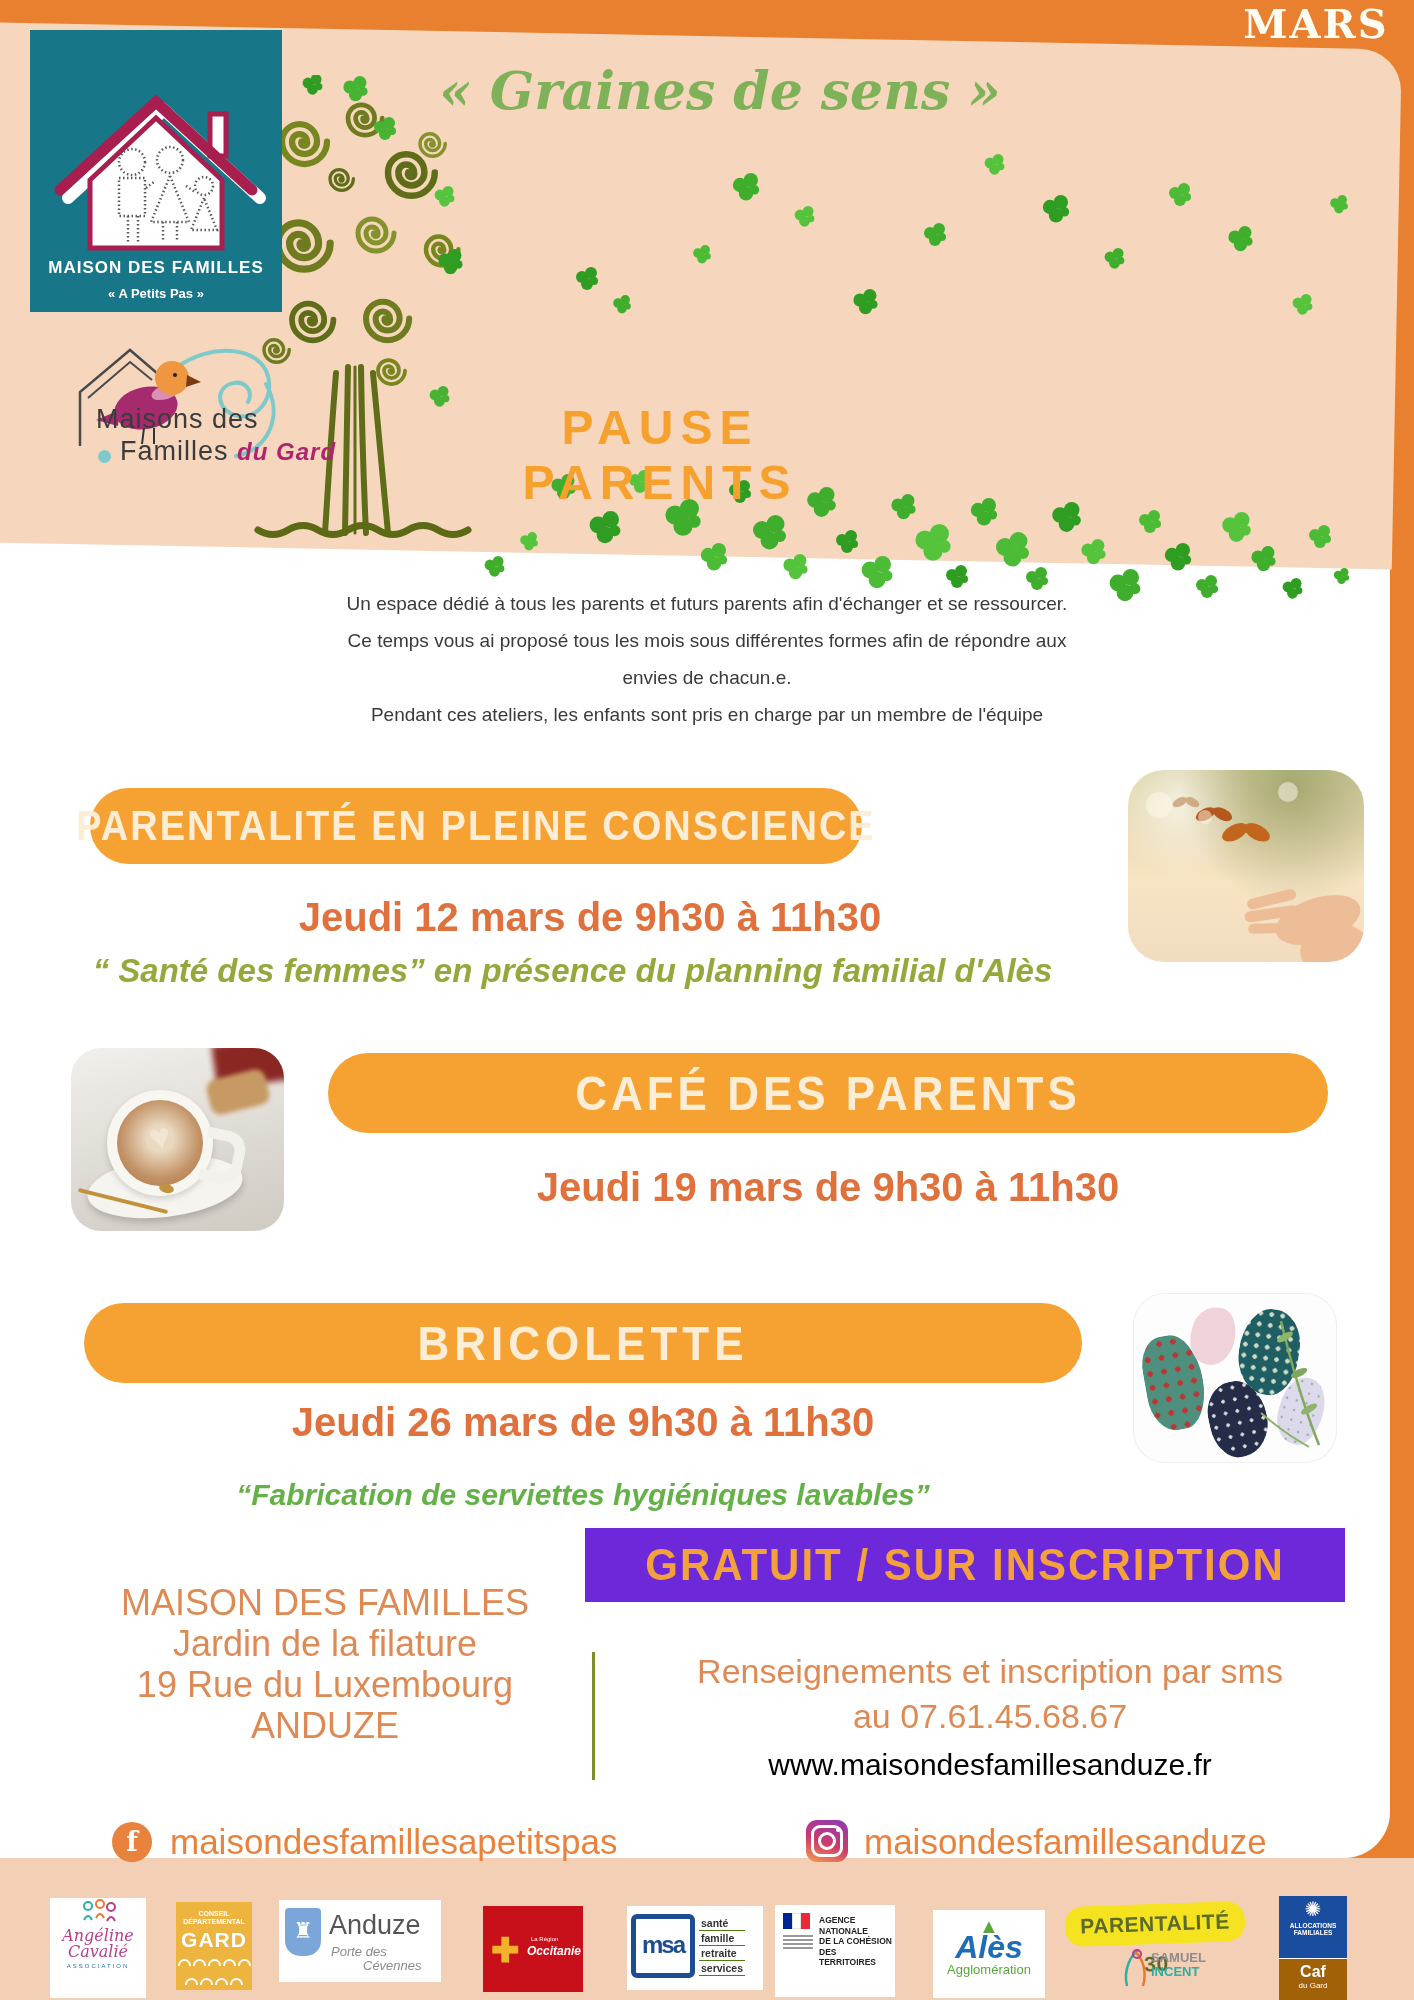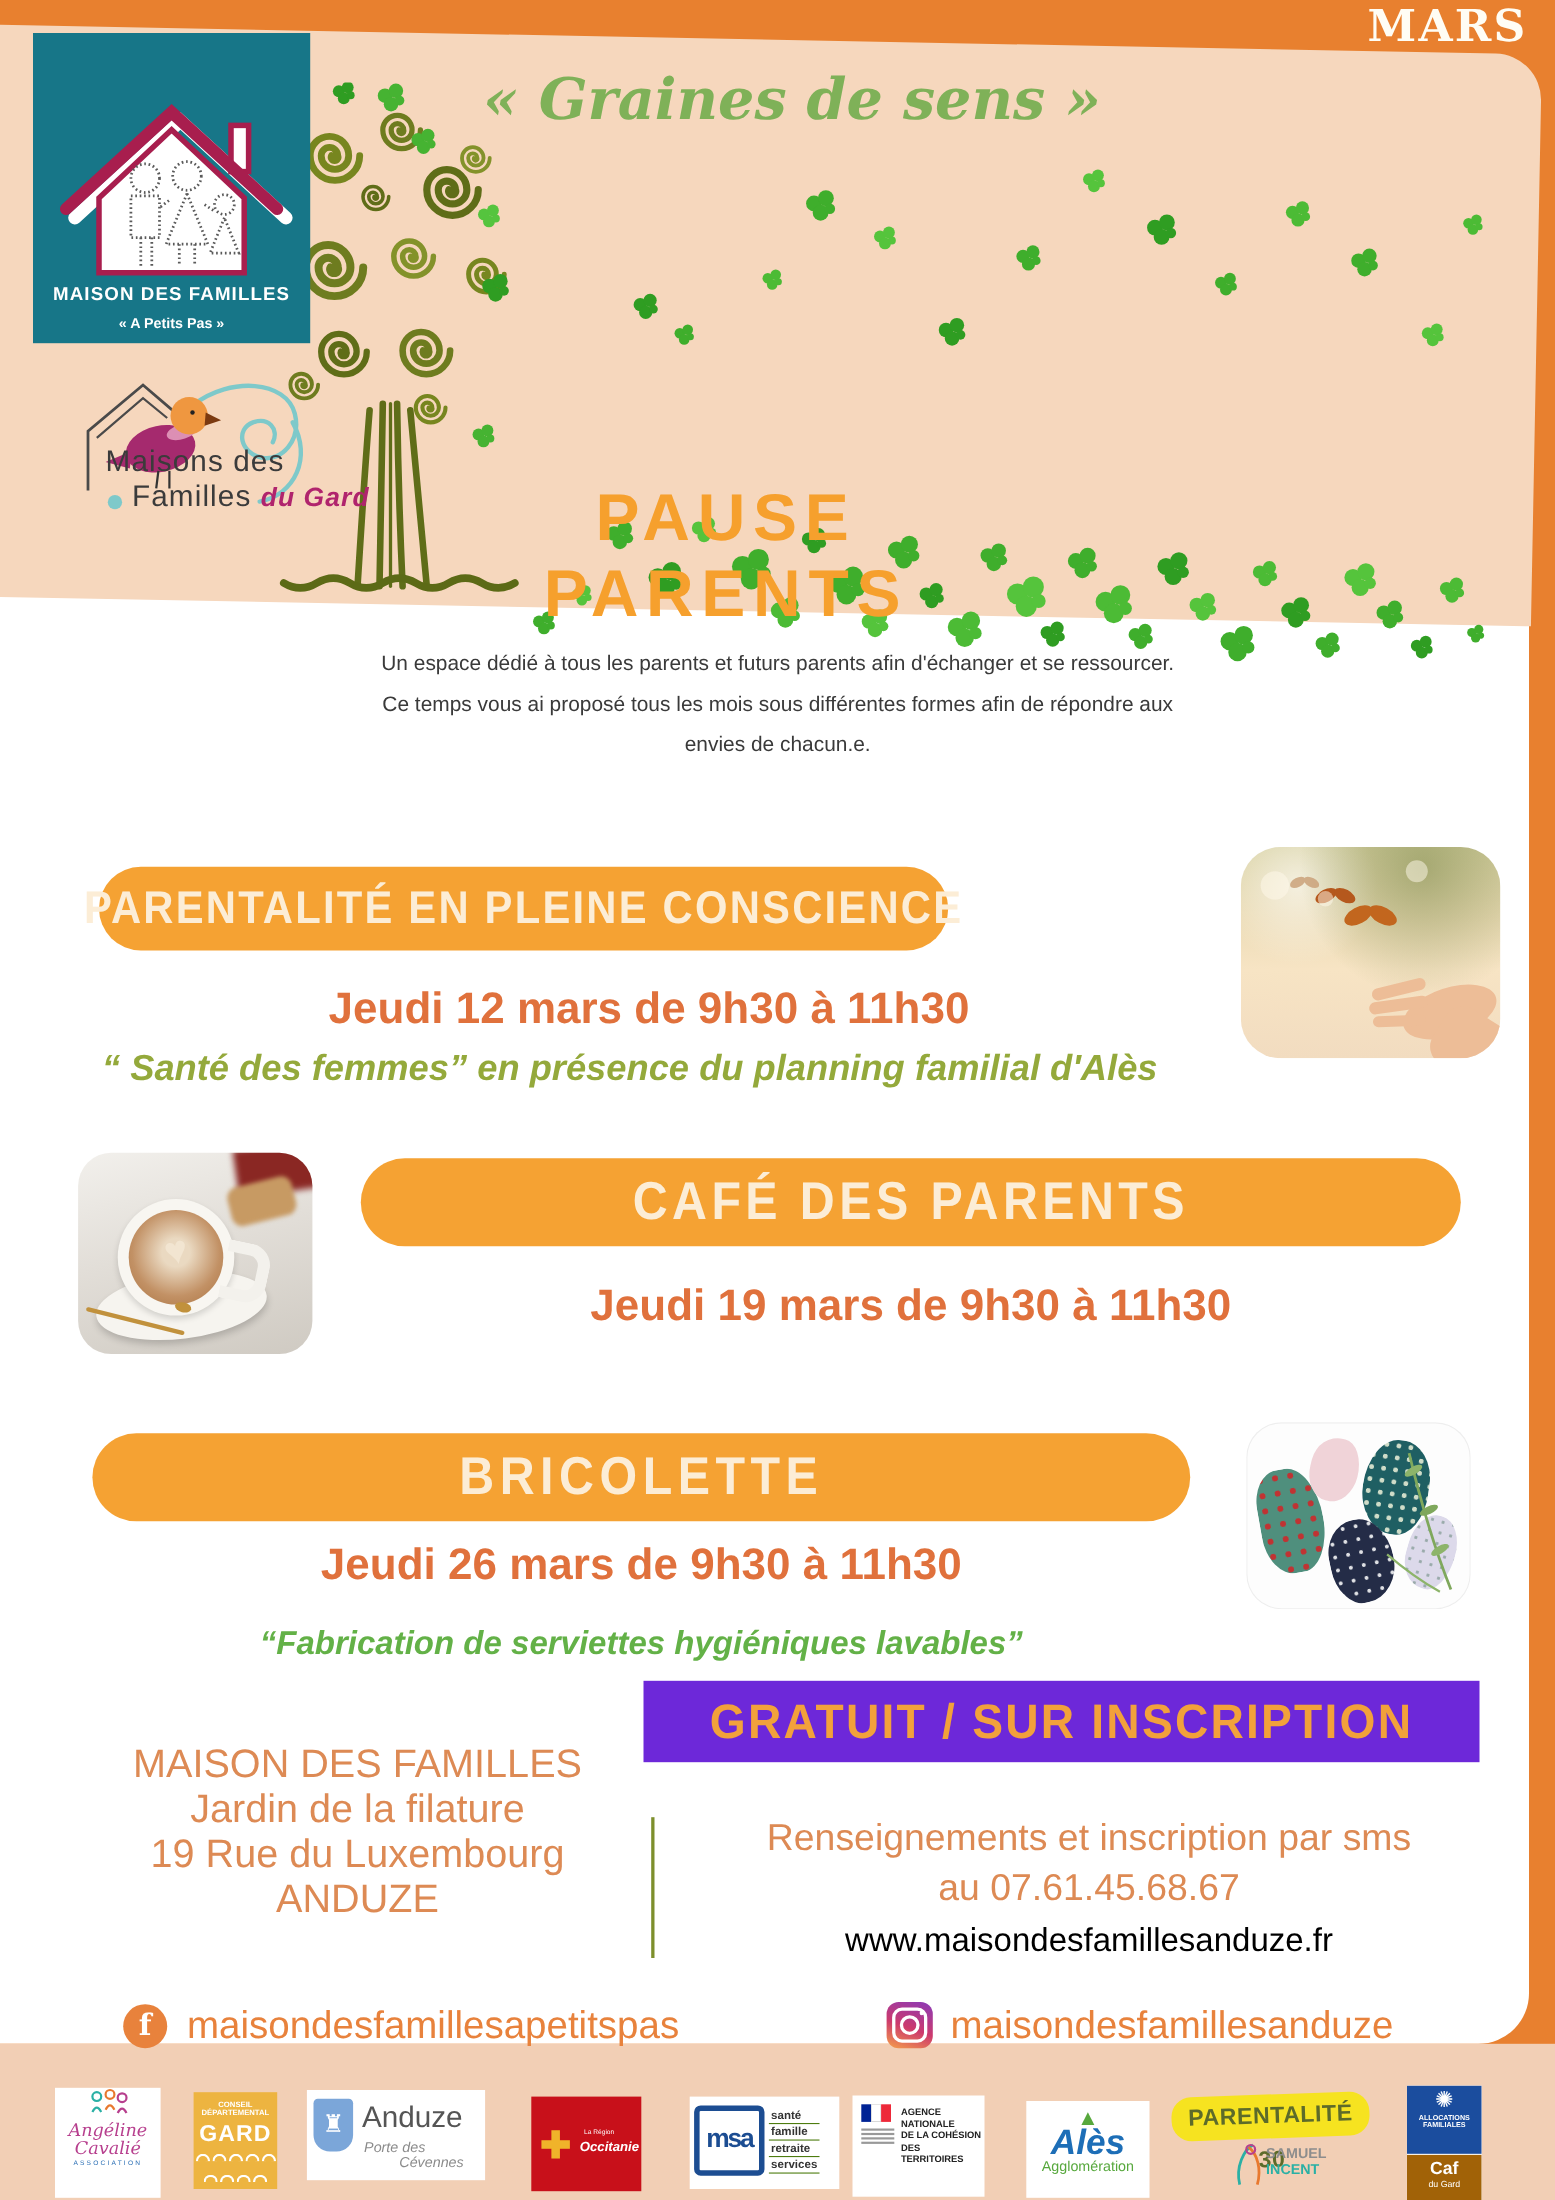--- a/index.html
+++ b/index.html
@@ -11,21 +11,21 @@
                border-radius:0 42px 0 0;transform:rotate(1.1deg);transform-origin:0 0;z-index:2;}
   #white-body{position:absolute;left:0;top:520px;width:1390px;height:1338px;background:#ffffff;
               border-radius:0 0 46px 0;z-index:1;}
   #bottom-band{position:absolute;left:0;top:1858px;width:1414px;height:142px;background:#f2cfb5;z-index:2;}
   
   #month-badge{position:absolute;left:1218px;top:0px;width:196px;text-align:center;z-index:5;
       font-family:"DejaVu Serif",serif;font-size:40px;font-weight:bold;color:#fffdf4;letter-spacing:2px;}
   #program-title{position:absolute;left:430px;top:60px;width:580px;text-align:center;z-index:4;
       font-family:"DejaVu Serif",serif;font-style:italic;font-weight:bold;font-size:52px;color:#7fb158;}
   #section-title{position:absolute;left:420px;top:400px;width:480px;text-align:center;z-index:4;
-      font-size:60px;font-weight:bold;letter-spacing:7px;color:#f6a02d;margin-top:36px;}
+      font-size:48px;font-weight:bold;letter-spacing:7px;color:#f6a02d;}
   
   #logo-mdf{position:absolute;left:30px;top:30px;width:252px;height:282px;background:#177688;z-index:4;}
   #logo-mdf .org{position:absolute;left:0;top:228px;width:100%;text-align:center;color:#fff;
       font-weight:bold;font-size:17px;letter-spacing:1px;}
   #logo-mdf .sub{position:absolute;left:0;top:256px;width:100%;text-align:center;color:#fff;
       font-weight:bold;font-size:13px;}
   
   #logo-gard{position:absolute;left:58px;top:328px;width:280px;height:150px;z-index:4;}
   #logo-gard .l1{position:absolute;left:38px;top:76px;font-size:27px;color:#3b3b3b;letter-spacing:1px;}
   #logo-gard .l2{position:absolute;left:62px;top:108px;font-size:27px;color:#3b3b3b;letter-spacing:1px;}
@@ -301,20 +301,21 @@
     </g>
   </svg>
 
   <div id="program-title">« Graines de sens »</div>
   <div id="section-title">PAUSE PARENTS</div>
 
   <div id="intro">
     <div>Un espace dédié à tous les parents et futurs parents afin d'échanger et se ressourcer.</div>
     <div>Ce temps vous ai proposé tous les mois sous différentes formes afin de répondre aux</div>
     <div>envies de chacun.e.</div>
+    <div>Pendant ces ateliers, les enfants sont pris en charge par un membre de l'équipe</div>
   </div>
 
   <div class="pill" style="left:90px;top:788px;width:772px;height:76px">
     <span style="font-size:38px;letter-spacing:2px">PARENTALITÉ EN PLEINE CONSCIENCE</span>
   </div>
   <div class="photo" id="photo-butterfly">
     <div class="bokeh" style="left:18px;top:22px;width:26px;height:26px"></div>
     <div class="bokeh" style="left:150px;top:12px;width:20px;height:20px"></div>
     <div class="bokeh" style="left:70px;top:40px;width:14px;height:14px"></div>
     <svg width="236" height="192" viewBox="0 0 236 192">

